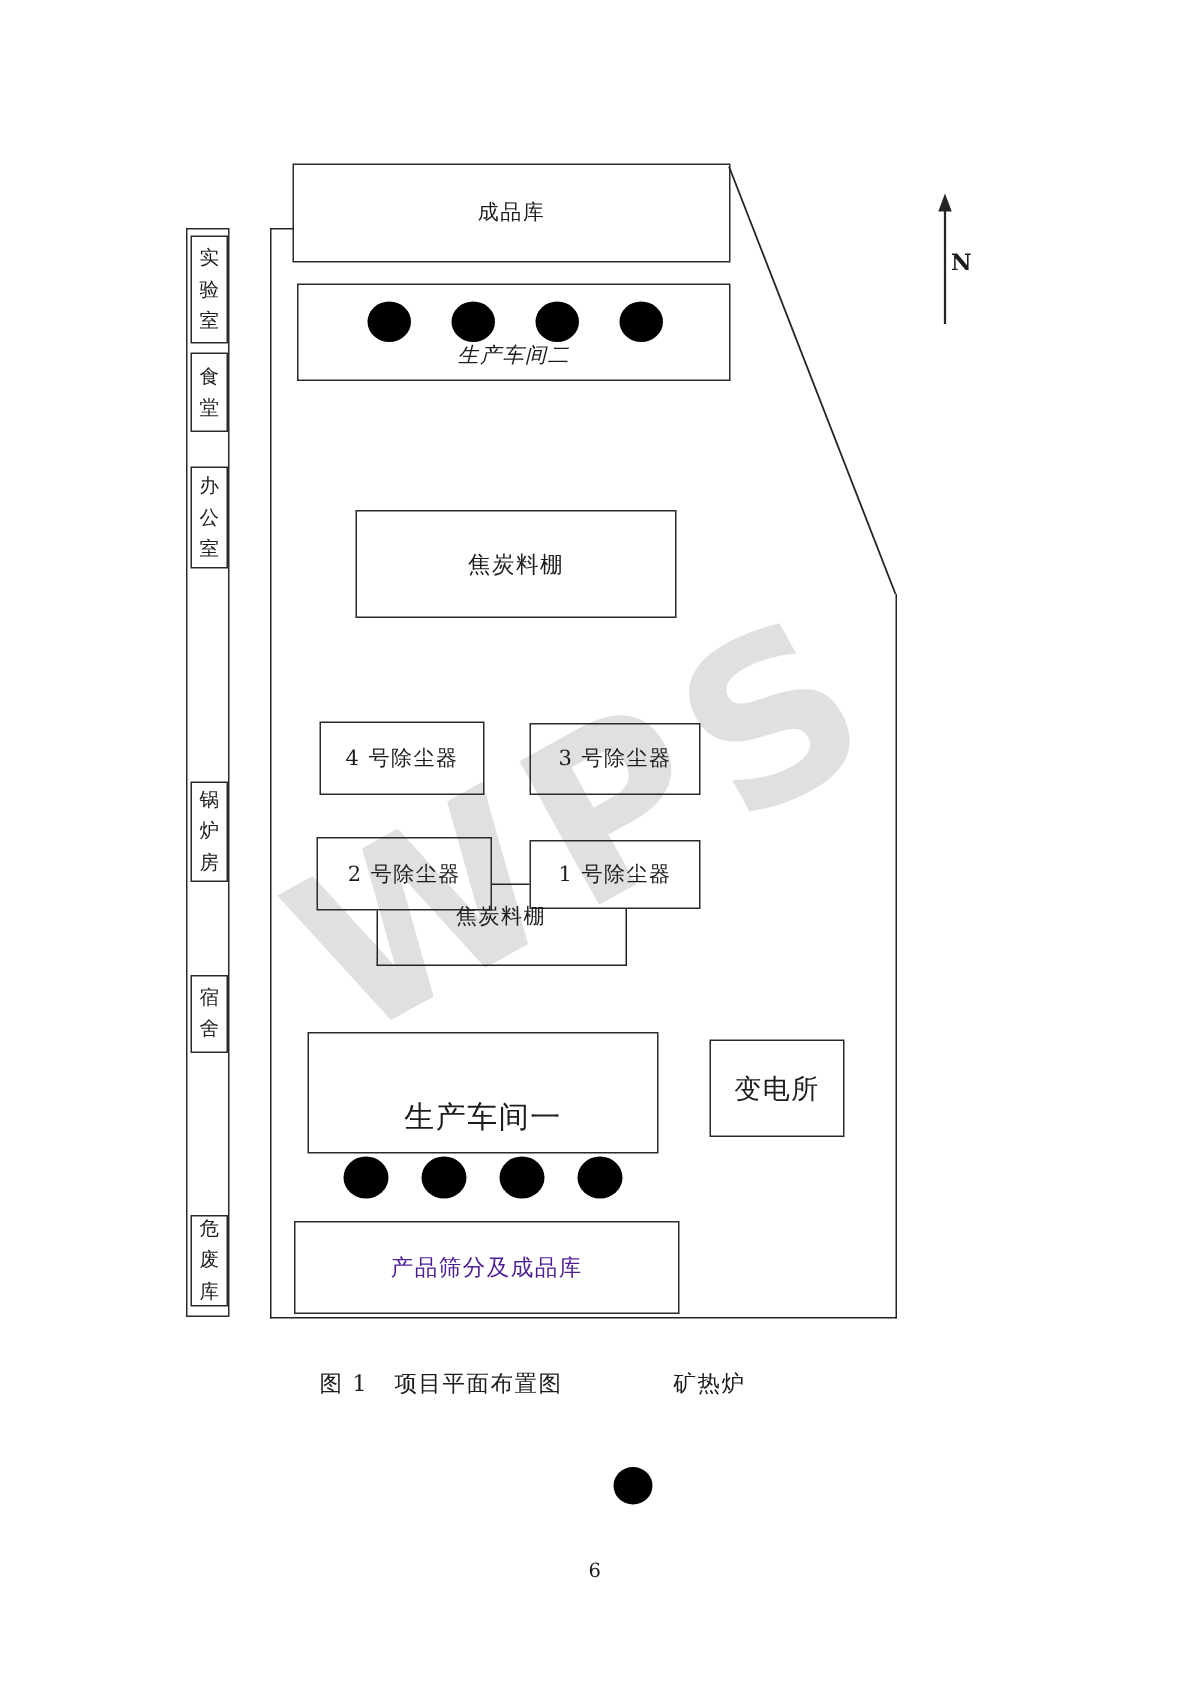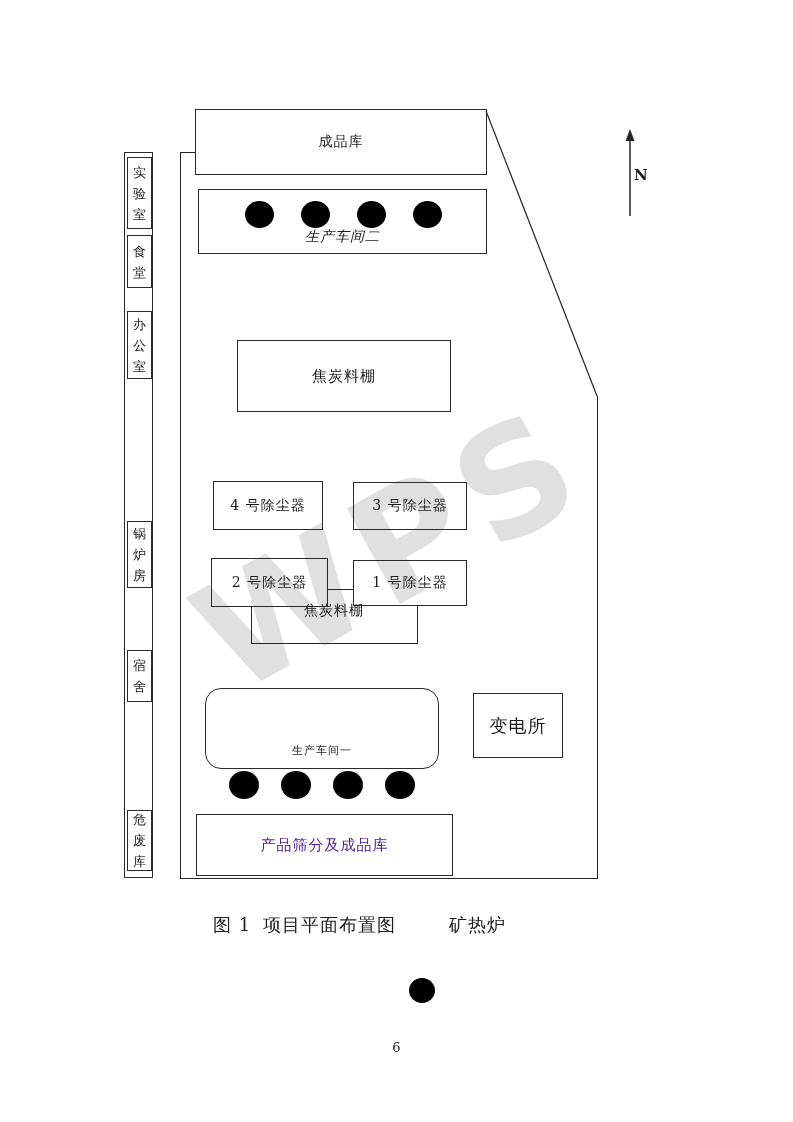--- a/index.html
+++ b/index.html
@@ -43,21 +43,21 @@
     display:flex; align-items:center; justify-content:center;
     transform:rotate(-29deg);
     font-family:"DejaVu Sans", "Liberation Sans", sans-serif;
     font-weight:bold; font-size:150px; letter-spacing:10px;
     z-index:1; user-select:none; pointer-events:none;
   }
   .coke-lower-label {
     position:absolute; left:251px; top:602px; width:166px; text-align:center;
     font-size:14px; letter-spacing:1px; z-index:4;
   }
-  .caption-text { position:absolute; top:913px; font-size:18px; letter-spacing:1px; z-index:3; }
+  .caption-text { position:absolute; top:913px; font-size:15px; letter-spacing:1px; z-index:3; }
   .n-label { position:absolute; left:634px; top:166px; font-size:15px; font-weight:bold; z-index:3; }
   .page-number { position:absolute; left:0; top:1040px; width:100%; text-align:center; font-size:13px; z-index:3; }
   svg.overlay { position:absolute; left:0; top:0; z-index:2; }
 </style>
 </head>
 <body>
 
 <div class="page">
 
   <div class="watermark" style="color: rgb(224, 224, 224);">WPS</div>
@@ -135,21 +135,21 @@
   <div class="line" style="left:251px; top:643px; width:167px; height:1px;"></div>
   <div class="coke-lower-label">焦炭料棚</div>
 
   <div class="box" style="left:211px; top:558px; width:117px; height:49px;">
     <span>2 号除尘器</span>
   </div>
   <div class="box" style="left:353px; top:560px; width:114px; height:46px;">
     <span>1 号除尘器</span>
   </div>
 
-  <div class="box label-bottom" style="left:205px; top:688px; width:234px; height:81px; padding-bottom:10px; font-size:11px;border-radius:16px;">
+  <div class="box label-bottom" style="left:205px; top:688px; width:234px; height:81px; padding-bottom:10px; font-size:20px;">
     <span>生产车间一</span>
   </div>
   <div class="dots-row dots-ws1">
       <span class="dot"></span>
       <span class="dot"></span>
       <span class="dot"></span>
       <span class="dot"></span>
     </div>
 
   <div class="box" style="left:473px; top:693px; width:90px; height:65px; font-size:18px;">

